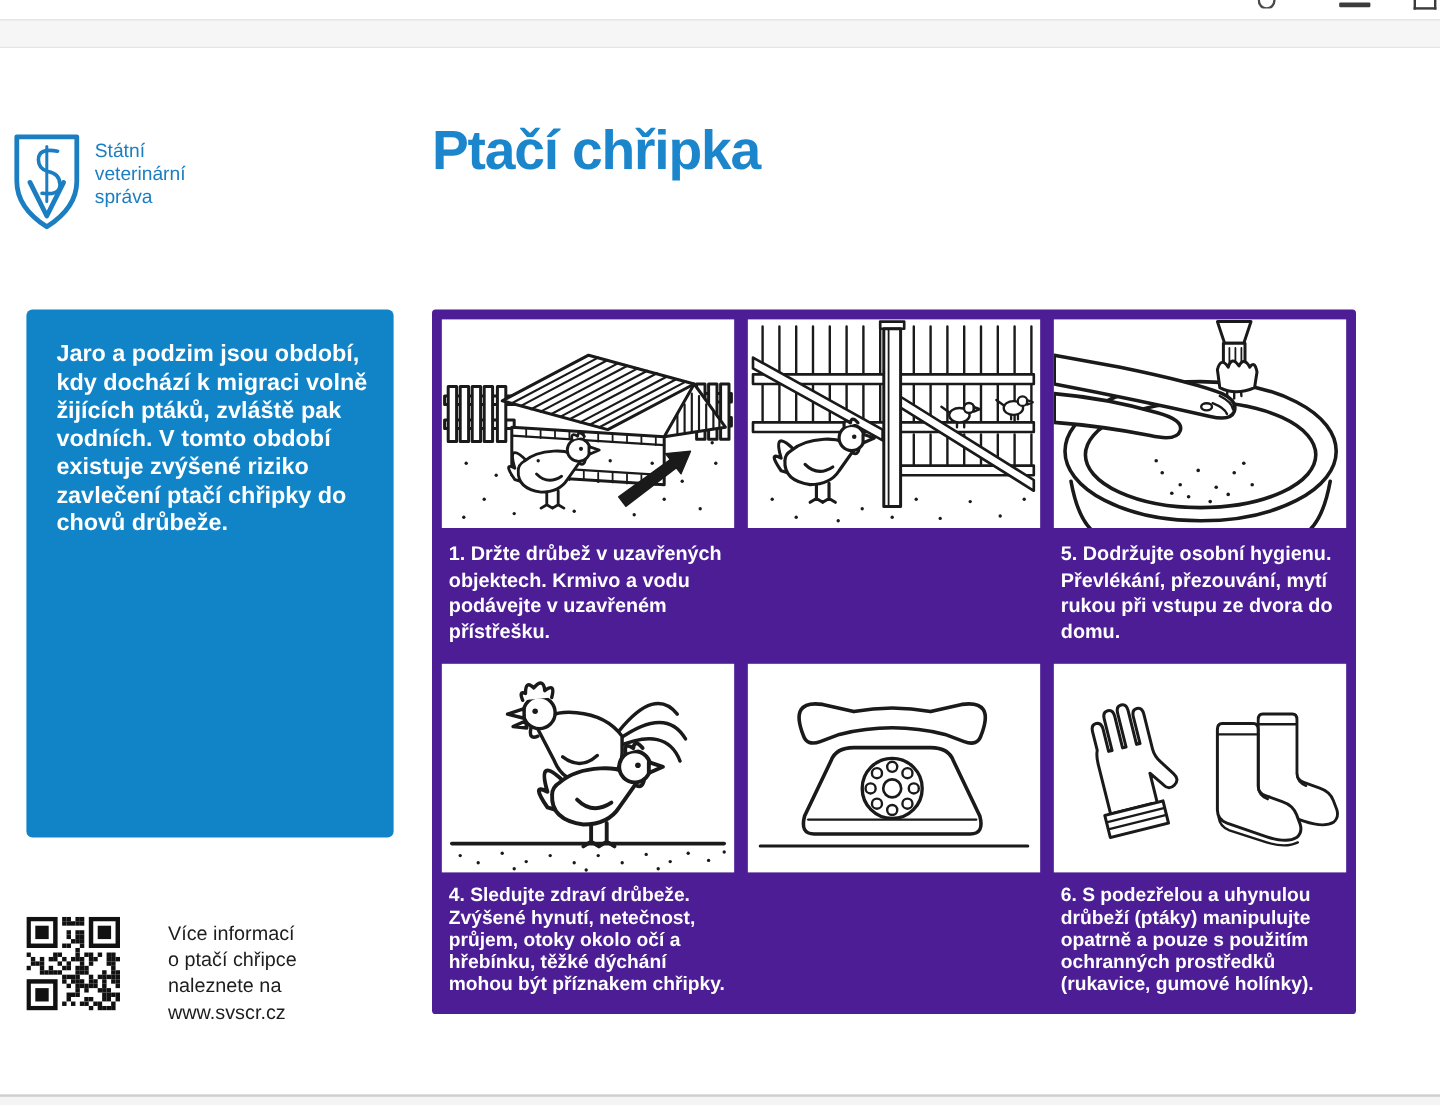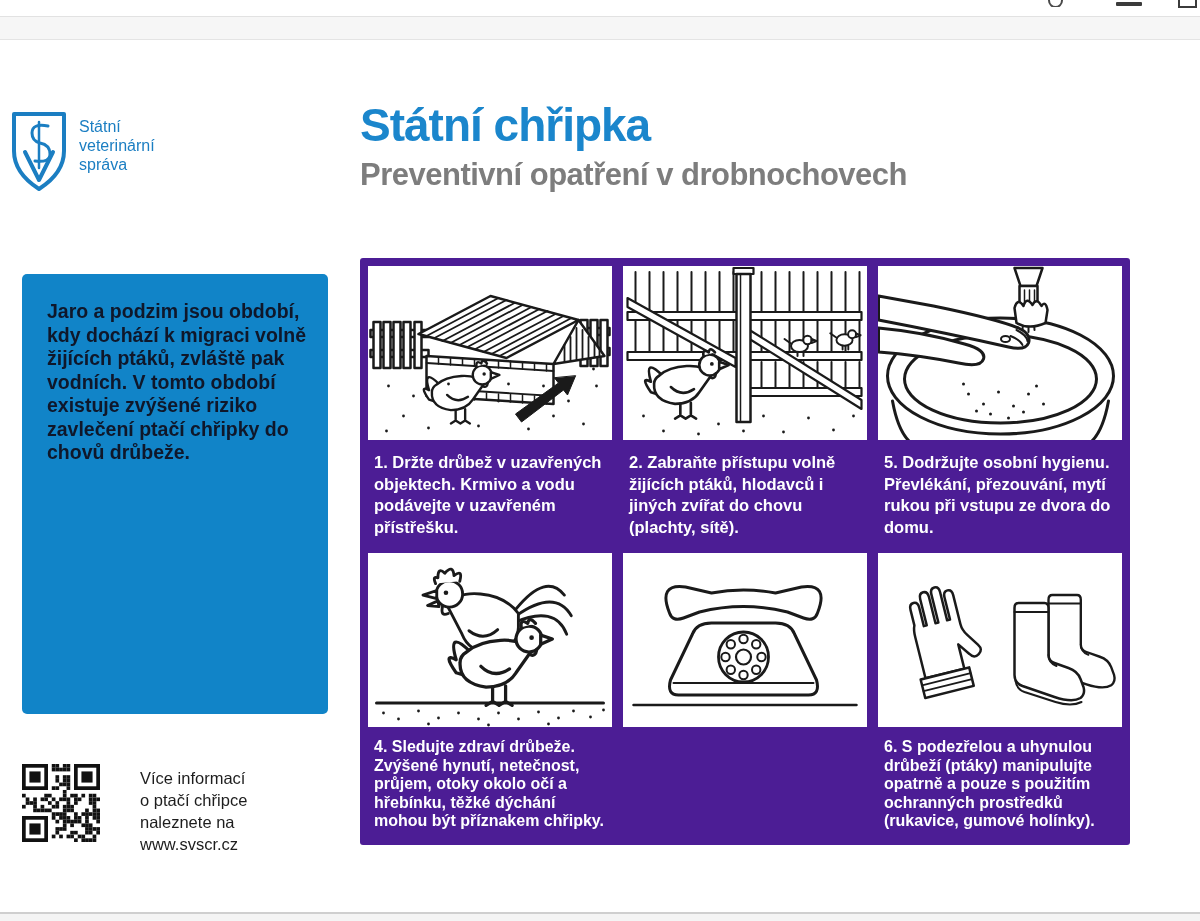--- a/index.html
+++ b/index.html
@@ -18,22 +18,22 @@
   .frag-v{left:1086px;width:12px;height:6px;overflow:hidden}
   .frag-bar{left:1116px;top:2px;width:26px;height:4px;background:#3b3b3b;border-radius:1px}
   .frag-sq{left:1178px;width:19px;height:8px;border:2.5px solid #3b3b3b;border-top:none;box-sizing:border-box}
   
   .logo{position:absolute;left:10px;top:110px;display:flex;gap:11px}
   .logo-text{color:#1b7ec2;font-weight:normal;font-size:16px;line-height:19px;white-space:pre-line;padding-top:7px}
   .titles{position:absolute;left:360px;top:100px}
   .title{margin:0;color:#1b86cc;font-weight:bold;font-size:46px;line-height:50px;letter-spacing:-1px}
   .subtitle{margin:8px 0 0;color:#7d7d7d;font-weight:bold;font-size:31px;line-height:34px;letter-spacing:-0.5px}
   
-  .intro{position:absolute;left:22px;top:274px;width:306px;height:440px;background:#1184c8;
-    border-radius:5px;box-sizing:border-box;padding:26px 22px 0 25px;color:#0f172a;font-weight:bold;
+  .intro{position:absolute;left:22px;top:258px;width:306px;height:440px;background:#1184c8;
+    border-radius:5px;box-sizing:border-box;padding:26px 22px 0 25px;color:#ffffff;font-weight:bold;
     font-size:19.5px;line-height:23.5px;overflow:hidden}
   .intro p{margin:0 0 23px}
   
   .grid{position:absolute;left:360px;top:258px;width:770px;height:587px;background:#4c1d95;
     border-radius:3px;box-sizing:border-box;padding:8px;display:grid;
     grid-template-columns:repeat(3,1fr);grid-template-rows:287px 284px;column-gap:11px}
   .cell{display:flex;flex-direction:column;overflow:hidden}
   .pic{width:100%;height:174px;background:#fff;flex:none;display:block}
   .cap{color:#fff;font-weight:bold;font-size:16.5px;line-height:21.5px;padding:12px 6px 0 6px}
   .row2 .cap{font-size:16px;line-height:18.5px;padding-top:11px}
@@ -65,22 +65,21 @@
       <path d="M38,16 Q22,13 22,23 Q22,31 30,33 Q40,35 40,44 Q40,53 25,51" stroke-width="3"></path>
       <path d="M15,42 L29,70 L43,42" stroke-width="4"></path>
     </g>
   </svg>
   <div class="logo-text">Státní
 veterinární
 správa</div>
 </div>
 
 <div class="titles">
-  <h1 class="title">Státní chřipka</h1>
-  <h2 class="subtitle">Preventivní opatření v drobnochovech</h2>
+  <h1 class="title">Ptačí chřipka</h1>
 </div>
 
 <div class="intro">
   <p>Jaro a podzim jsou období, kdy dochází k migraci volně žijících ptáků, zvláště pak vodních. V tomto období existuje zvýšené riziko zavlečení ptačí chřipky do chovů drůbeže.</p>
 </div>
 
 <div class="grid">
 
   <div class="cell">
     <svg class="pic" viewBox="0 0 243 174">
@@ -193,21 +192,20 @@
           <circle class="dot" cx="140" cy="150" r="1.4"></circle>
             <circle class="dot" cx="160" cy="166" r="1.4"></circle>
             <circle class="dot" cx="185" cy="152" r="1.4"></circle>
           <circle class="dot" cx="210" cy="164" r="1.4"></circle>
             <circle class="dot" cx="230" cy="150" r="1.4"></circle>
             <circle class="dot" cx="120" cy="165" r="1.4"></circle>
           <circle class="dot" cx="75" cy="168" r="1.4"></circle>
         </g>
       </g>
     </svg>
-    <div class="cap">2. Zabraňte přístupu volně žijících ptáků, hlodavců i jiných zvířat do chovu (plachty, sítě).</div>
   </div>
 
   <div class="cell">
     <svg class="pic" viewBox="0 0 243 174">
       <g stroke="#1a1a1a" stroke-width="3" fill="none" stroke-linecap="round" stroke-linejoin="round">
         <ellipse cx="122" cy="110" rx="113" ry="58" fill="#fff"></ellipse>
         <ellipse cx="122" cy="113" rx="96" ry="44" fill="#fff"></ellipse>
         <path d="M14,135 Q20,168 34,178"></path>
           <path d="M230,135 Q224,168 210,178"></path>
         <g fill="#1a1a1a" stroke="none">

